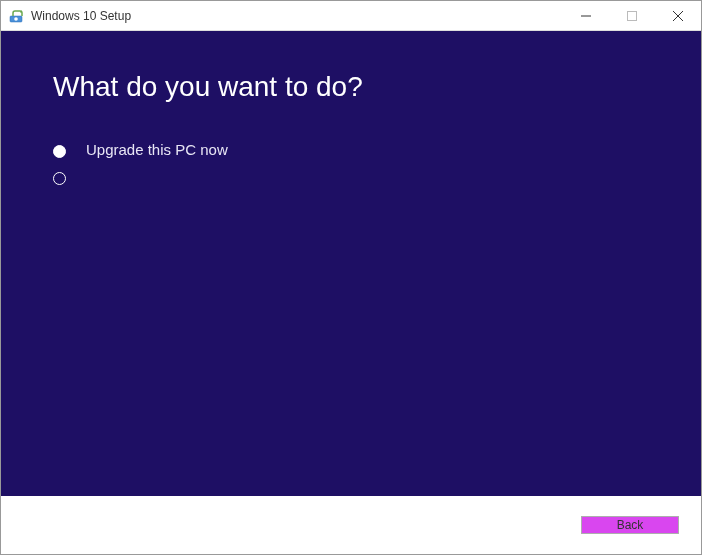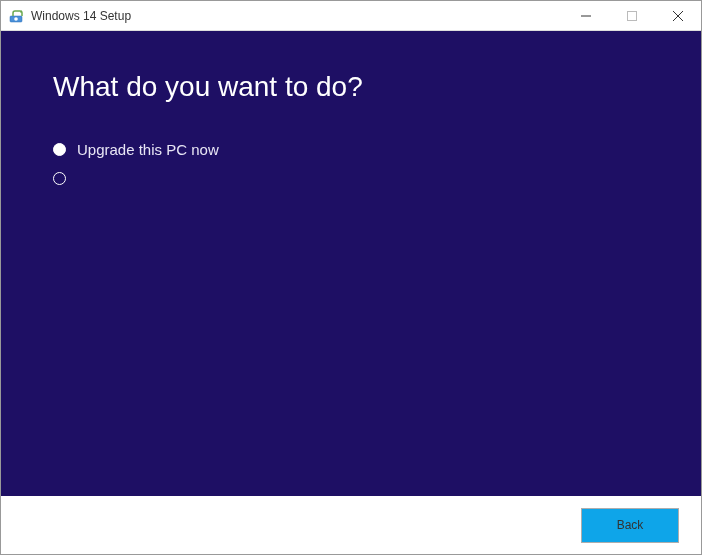--- a/index.html
+++ b/index.html
@@ -67,22 +67,22 @@
       margin-bottom: 38px;
       color: #fff;
     }
     .options {
       display: flex;
       flex-direction: column;
       gap: 14px;
     }
     .radio-row {
       display: flex;
-      align-items: center;
-      gap: 11px;
+      align-items: flex-end;
+      gap: 20px;
       cursor: pointer;
     }
     .radio-circle {
       width: 13px;
       height: 13px;
       border-radius: 50%;
       border: 1.5px solid #fff;
       background: transparent;
       position: relative;
       flex-shrink: 0;
@@ -104,45 +104,45 @@
       height: 58px;
       background: #fff;
       display: flex;
       align-items: center;
       justify-content: flex-end;
       padding-right: 22px;
       gap: 10px;
     }
     .footer-btn {
       width: 98px;
-      height: 35px;
+      height: 18px;
       font-size: 12px;
       font-family: inherit;
-      background: #0ea5e9;
+      background: #d946ef;
       border: 1px solid #adadad;
       cursor: pointer;
       color: #333;
     }
     .footer-btn.primary {
       border: 2px solid #0078d7;
     }
   </style>
 </head>
 <body>
 
 <div class="titlebar">
   <span class="titlebar-icon">
     <svg width="16" height="16" viewBox="0 0 16 16">
       <rect x="1" y="8" width="12" height="6" rx="1" fill="#4a90d9" stroke="#2a6fb5" stroke-width="0.5"></rect>
       <circle cx="7" cy="11" r="1.8" fill="#fff"></circle>
       <path d="M4 8 L4 5 Q4 3 6 3 L11 3 Q13 3 13 5 L13 8" fill="none" stroke="#6aa84f" stroke-width="1.5"></path>
       <path d="M11 4 L13 2 L12 5 Z" fill="#6aa84f"></path>
     </svg>
   </span>
-  <span class="titlebar-title">Windows 14 Setup</span>
+  <span class="titlebar-title">Windows 10 Setup</span>
   <div class="titlebar-controls">
     <button class="titlebar-btn">
       <svg width="10" height="10" viewBox="0 0 10 10">
           <line x1="0" y1="5" x2="10" y2="5" stroke="#333" stroke-width="1"></line>
         </svg>
     </button>
     <button class="titlebar-btn disabled">
       <svg width="10" height="10" viewBox="0 0 10 10">
           <rect x="0.5" y="0.5" width="9" height="9" fill="none" stroke="#bbb" stroke-width="1"></rect>
         </svg>

